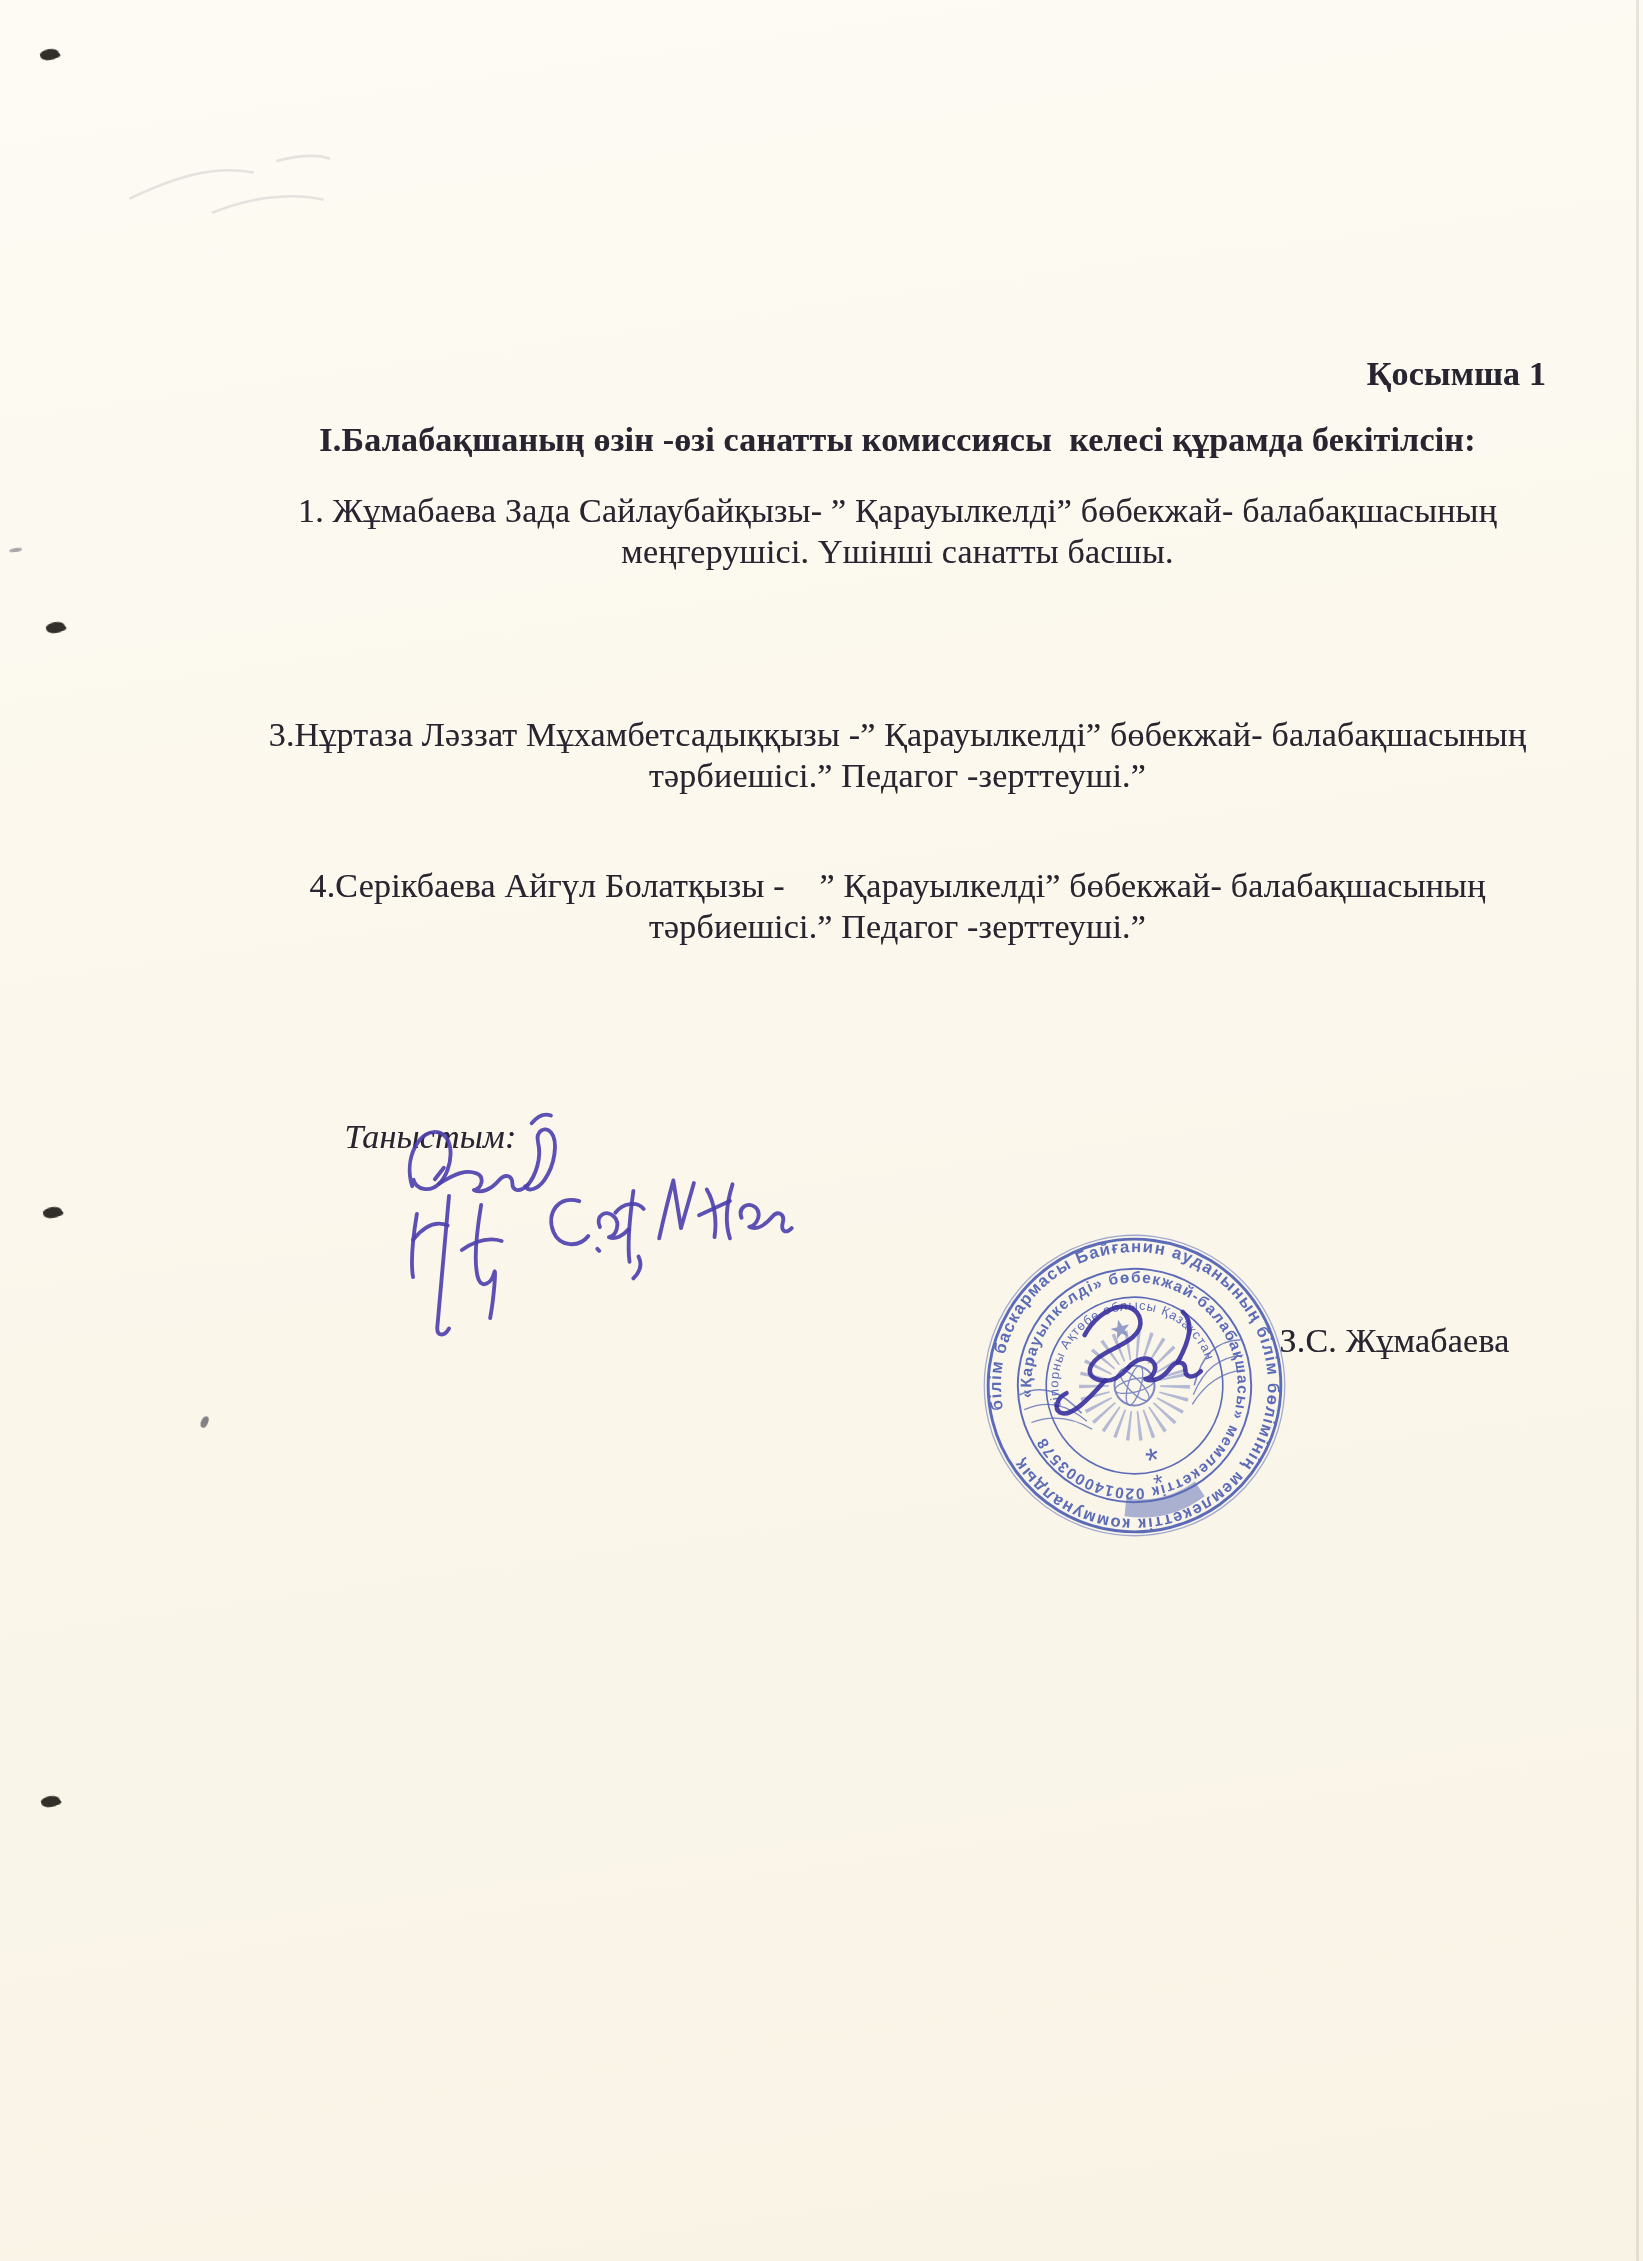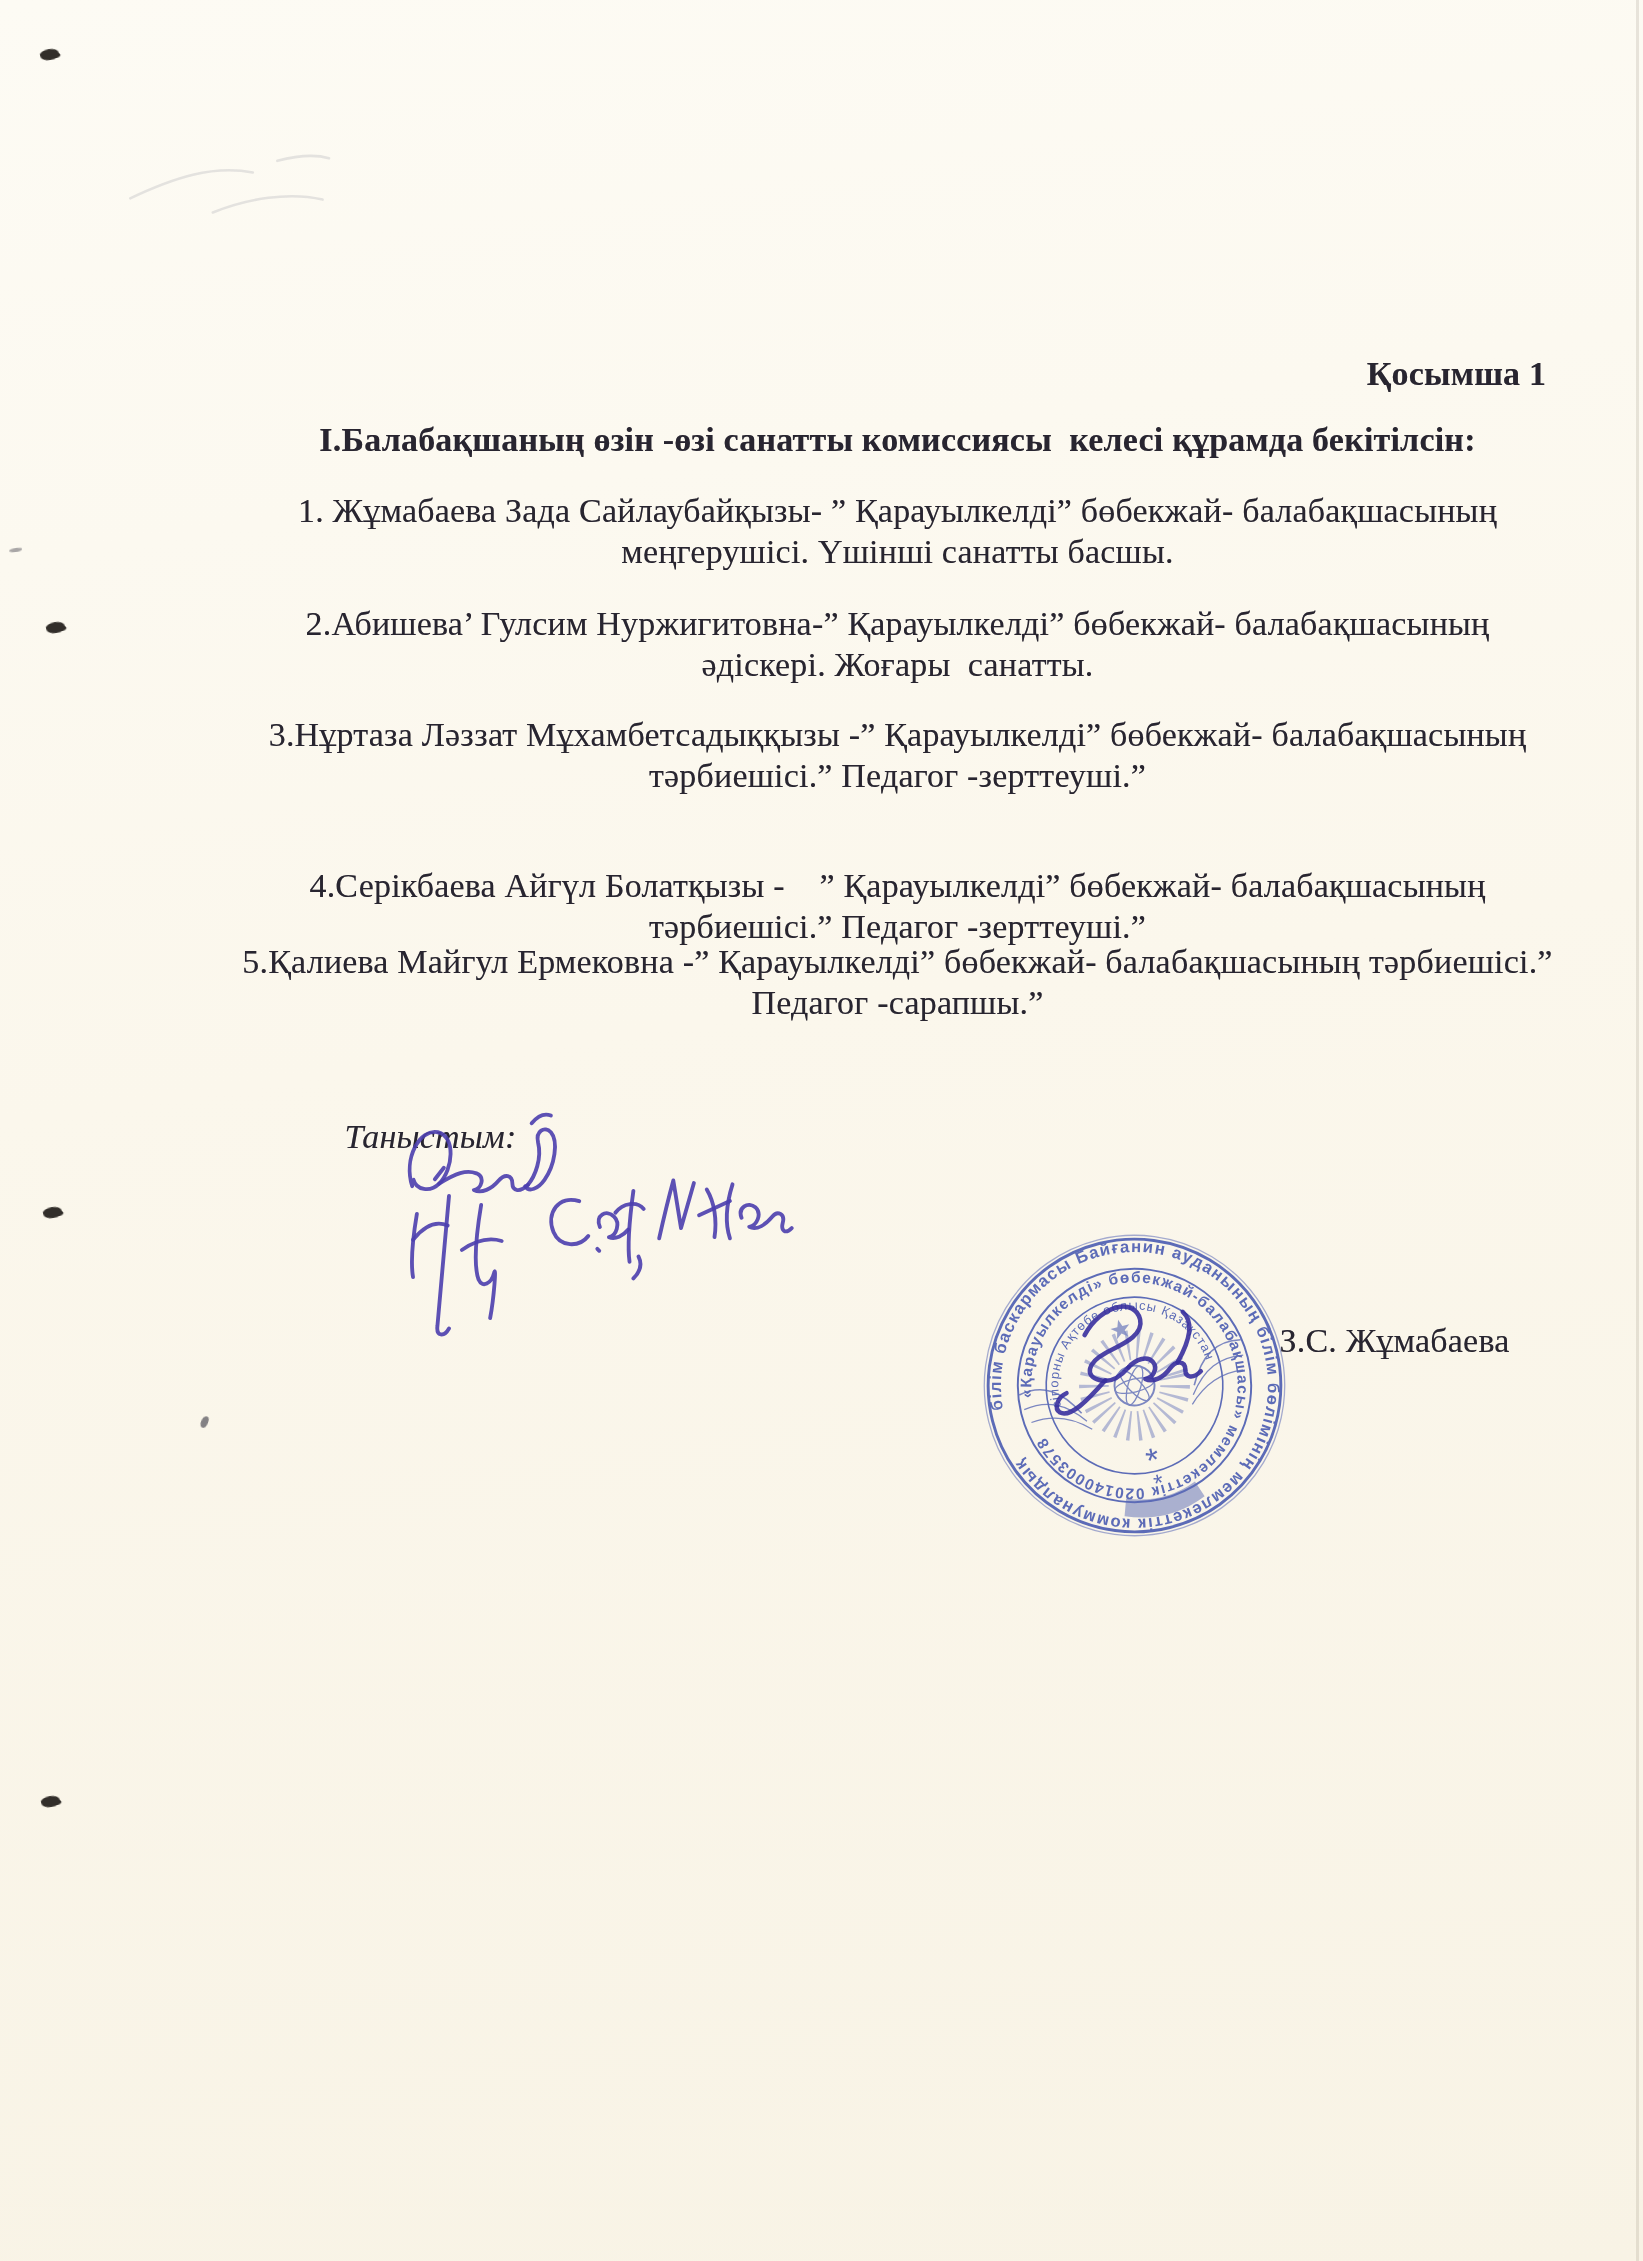--- a/index.html
+++ b/index.html
@@ -68,28 +68,24 @@
 
   <div class="speck" style="left:201px;top:1416px;width:7px;height:12.2px;transform:rotate(18deg);"></div>
   <div class="speck" style="left:9px;top:548px;width:13px;height:3.9px;opacity:.45;transform:rotate(-6deg);"></div>
 
   <div class="txt bold appendix" style="top:353px;">Қосымша 1</div>
 
   <div class="txt bold" style="top:419px;">І.Балабақшаның өзін -өзі санатты комиссиясы  келесі құрамда бекітілсін:</div>
 
   <div class="txt" style="top:490px;">1. Жұмабаева Зада Сайлаубайқызы- ” Қарауылкелді” бөбекжай- балабақшасының
 меңгерушісі. Үшінші санатты басшы.</div>
-  <div class="txt" style="top:603px;">2.Абишева’ Гулсим Нуржигитовна-” Қарауылкелді” бөбекжай- балабақшасының
-әдіскері. Жоғары  санатты.</div>
   <div class="txt" style="top:714px;">3.Нұртаза Ләззат Мұхамбетсадыққызы -” Қарауылкелді” бөбекжай- балабақшасының
 тәрбиешісі.” Педагог -зерттеуші.”</div>
   <div class="txt" style="top:829px;margin-top:36px;">4.Серікбаева Айгүл Болатқызы -    ” Қарауылкелді” бөбекжай- балабақшасының
 тәрбиешісі.” Педагог -зерттеуші.”</div>
-  <div class="txt" style="top:941px;">5.Қалиева Майгул Ермековна -” Қарауылкелді” бөбекжай- балабақшасының тәрбиешісі.”
-Педагог -сарапшы.”</div>
 
 
   <div class="txt" style="top:1116px;width:387px;font-style:italic;">Таныстым:</div>
 
   <svg class="sig" style="left:394px;top:1104px;" width="161" height="122" viewBox="0 0 250 190">
     <path d="M 28,128 C 14,84 40,38 68,44 C 96,50 92,102 70,124 C 56,138 34,134 30,118"></path>
     <path d="M 70,124 C 96,108 112,102 128,108 C 142,114 136,132 124,134 C 136,140 152,132 162,120 C 172,108 184,110 184,124 C 184,136 196,138 208,126"></path>
     <path d="M 208,126 C 220,112 230,84 224,60 C 220,42 234,34 244,44 C 256,58 250,96 234,118 C 224,132 210,138 204,128"></path>
     <path d="M 214,30 C 224,18 234,14 244,18"></path>
   </svg>

